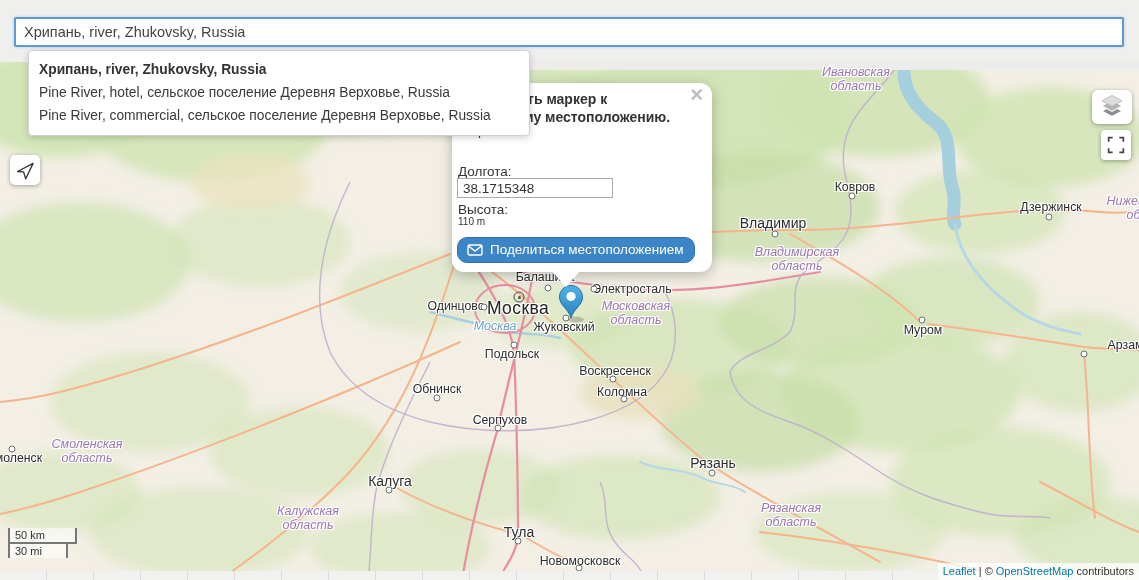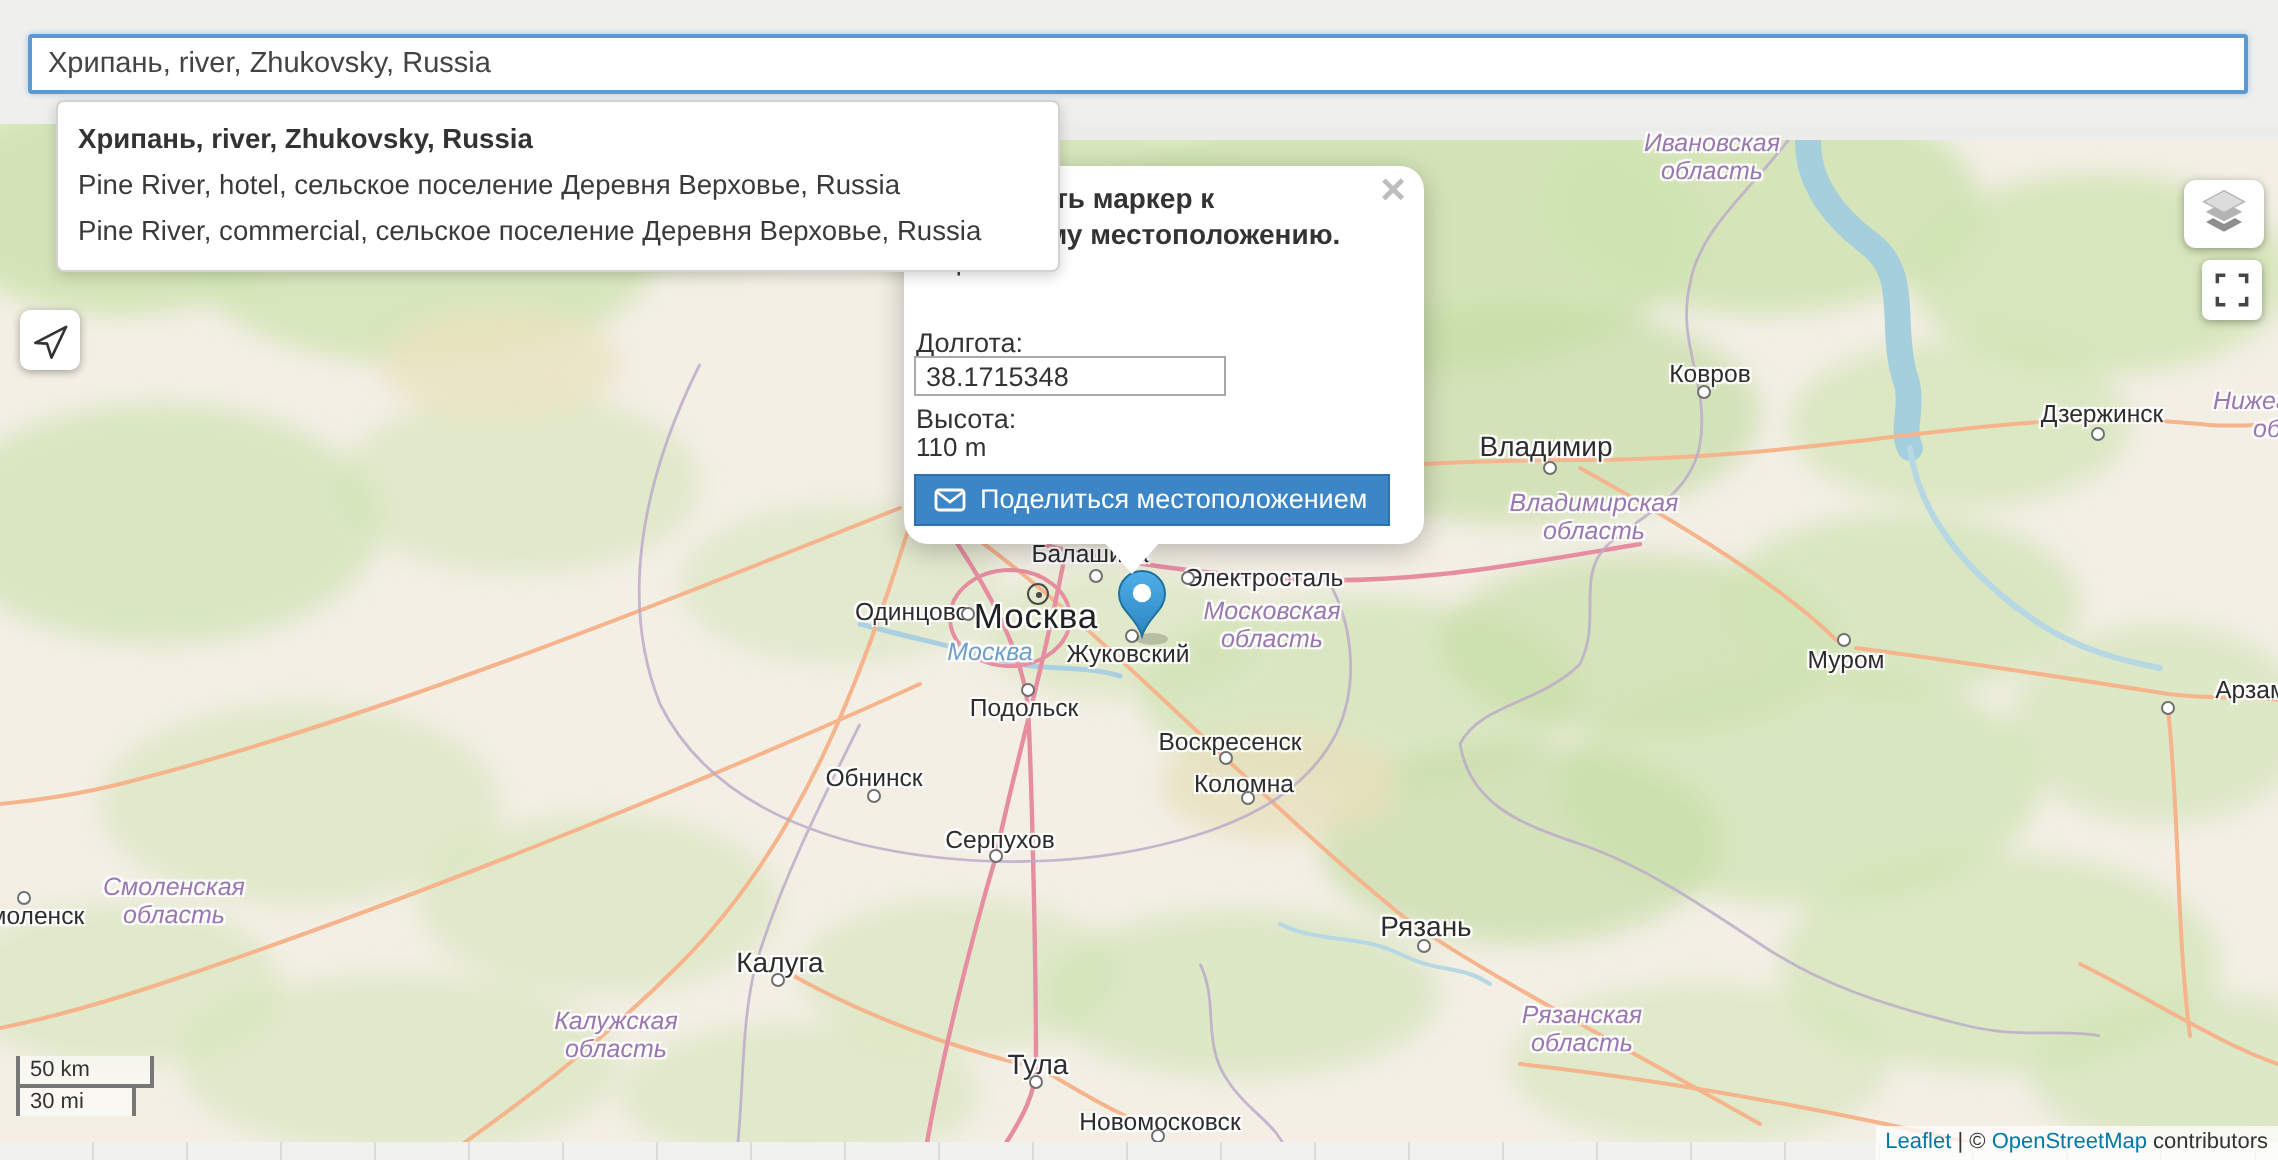--- a/index.html
+++ b/index.html
@@ -48,27 +48,27 @@
          border-left:14px solid transparent;border-right:14px solid transparent;
          border-top:16px solid #fff;}
   #popup-close{position:absolute;right:9px;top:-3px;font-size:22px;font-weight:bold;color:#bdbdbd;
          cursor:pointer;line-height:1.4;}
   #popup-title{position:absolute;left:6px;top:8px;width:228px;font-size:14px;font-weight:bold;
          color:#333;line-height:1.25;}
   .plabel{position:absolute;left:6px;font-size:13.5px;color:#333;}
   #lat-label{top:40px;}
   #lon-label{top:81px;}
   #alt-label{top:119px;}
-  #alt-value{position:absolute;left:6px;top:133px;font-size:13px;color:#333;}
+  #alt-value{position:absolute;left:6px;top:133px;font-size:10px;color:#333;}
   .pinput{position:absolute;left:5px;width:144px;height:16px;border:1px solid #a9a9a9;
          font-family:"Liberation Sans",sans-serif;font-size:13.5px;color:#333;padding:1px 5px;}
   #lat-input{top:56px;}
   #lon-input{top:95px;}
   #share-btn{position:absolute;left:5px;top:154px;display:flex;align-items:center;gap:7px;
-         background:var(--accent_blue,#3c85c6);border:1px solid #3071ad;border-radius:0;
+         background:var(--accent_blue,#3c85c6);border:1px solid #3071ad;border-radius:10px;
          color:#fff;font-family:"Liberation Sans",sans-serif;font-size:13.5px;
          padding:4px 10px 5px 9px;cursor:pointer;}
   
   #search{position:absolute;left:14px;top:17px;width:1110px;height:30px;box-sizing:border-box;
          border:2px solid var(--input_border,#5b9ad2);border-radius:2px;background:#fff;
          font-family:"Liberation Sans",sans-serif;font-size:14.5px;color:#444;padding:0 8px;
          z-index:9;outline:none;box-shadow:0 0 3px rgba(80,140,200,.4);}
   #dropdown{position:absolute;left:28px;top:50px;width:500px;background:#fff;z-index:8;
          border:1px solid #d2d2d2;border-radius:4px;box-shadow:0 2px 7px rgba(0,0,0,.18);
          padding:7px 0 8px 0;}

